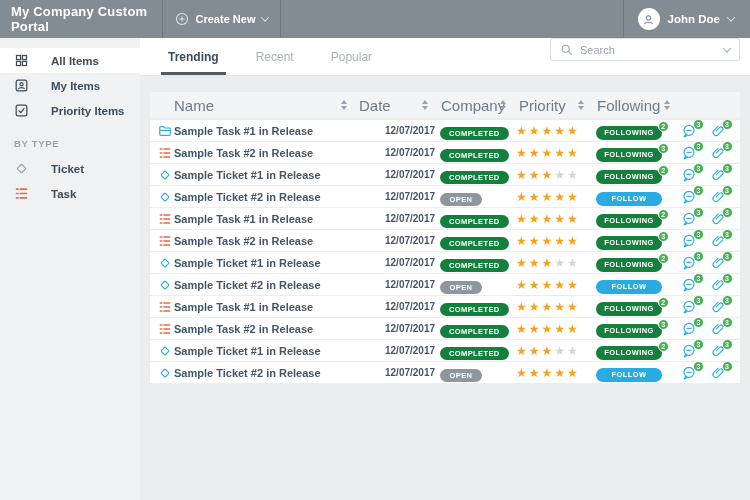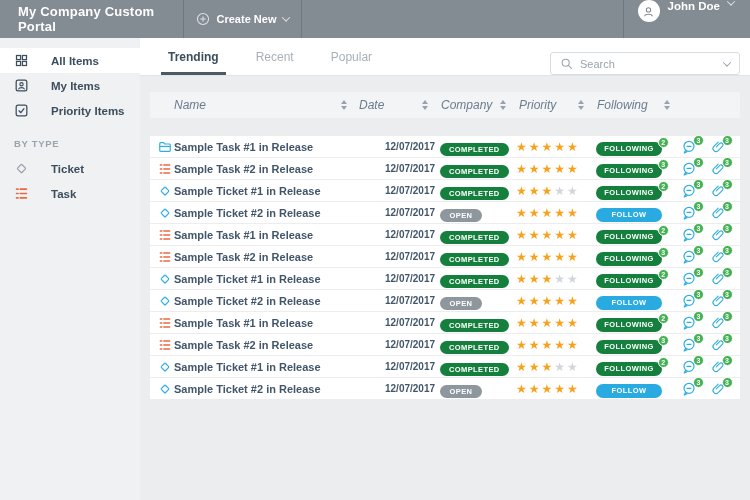--- a/index.html
+++ b/index.html
@@ -3,52 +3,52 @@
 <meta charset="utf-8">
 <style>
   * { box-sizing: border-box; margin: 0; padding: 0; }
   html,body { width:750px; height:500px; overflow:hidden; }
   body { font-family:"Liberation Sans", sans-serif; background:#ebedef; }
 
   .app { width:750px; height:500px; display:flex; flex-direction:column; }
 
   
   .topbar { flex:0 0 38px; background:#838b93; display:flex; align-items:stretch; color:#fff; }
-  .brand { width:184px; display:flex; align-items:center; padding-left:18px; font-size:13px; font-weight:bold; border-right:1px solid rgba(55,60,66,.25); letter-spacing:.2px; }
+  .brand { width:163px; display:flex; align-items:center; padding-left:11px; font-size:13px; font-weight:bold; border-right:1px solid rgba(55,60,66,.25); letter-spacing:.2px; }
   .create-new { width:118px; display:flex; align-items:center; justify-content:center; gap:7px; border-right:1px solid rgba(55,60,66,.25); font-size:11px; font-weight:600; cursor:pointer; }
-  .user { margin-left:auto; display:flex; align-items:flex-start; gap:8px; padding:0 16px 0 14px; border-left:1px solid rgba(55,60,66,.25); font-size:11.5px; font-weight:600; cursor:pointer; }
+  .user { margin-left:auto; display:flex; align-items:center; gap:8px; padding:0 16px 0 14px; border-left:1px solid rgba(55,60,66,.25); font-size:11.5px; font-weight:600; cursor:pointer; }
   .avatar { width:22px; height:22px; border-radius:50%; background:#fff; display:flex; align-items:center; justify-content:center; }
   .chev { width:6px; height:6px; border-right:1.5px solid #dfe3e6; border-bottom:1.5px solid #dfe3e6; transform:rotate(45deg) translate(-1px,-1px); display:inline-block; }
   .chev.dark { border-color:#9aa4ad; }
 
   
   .page-body { flex:1; display:flex; min-height:0; }
 
   
   .sidebar { flex:0 0 140px; background:#f0f1f3; padding-top:10px; }
   .side-item { height:25px; display:flex; align-items:center; gap:22px; padding-left:14px; font-size:11.5px; font-weight:600; color:#3c4d5c; cursor:pointer; }
   .side-item.active { background:#fff; }
   .side-item svg { flex:0 0 auto; }
   .side-section { font-size:9.5px; color:#9ba4ac; letter-spacing:.7px; margin:15px 0 7px 14px; font-weight:600; }
 
   
   .main { flex:1; display:flex; flex-direction:column; min-width:0; background:#ebedef; }
-  .tabbar { flex:0 0 37px; background:#fff; border-bottom:1px solid #e2e5e8; display:flex; align-items:flex-end; padding-left:28px; }
+  .tabbar { flex:0 0 37px; background:#fff; border-bottom:1px solid #e2e5e8; display:flex; align-items:flex-start; padding-left:28px; }
   .tab { font-size:12px; color:#a8b0b7; margin-right:37px; height:37px; display:flex; align-items:center; position:relative; cursor:pointer; }
   .tab.active { color:#3c4d5c; font-weight:700; }
   .tab.active::after { content:""; position:absolute; left:-7px; right:-7px; bottom:0; height:3px; background:#4d5965; }
   .search { margin-left:auto; margin-right:10px; width:190px; height:23px; border:1px solid #d8dde1; border-radius:3px; display:flex; align-items:center; gap:7px; padding:0 9px; background:#fff; }
   .search input { border:none; outline:none; flex:1; font-size:11px; color:#42566b; background:transparent; min-width:0; font-family:"Liberation Sans",sans-serif; }
   .search input::placeholder { color:#9aa4ad; }
 
   .content { padding:16px 10px 0; flex:1; }
 
   
   .tgrid { display:grid; grid-template-columns:18px minmax(0,1fr) 16px 64px 18px 60px 18px 60px 18px 70px 14px 30px 28px; align-items:center; padding:0 8px 0 6px; }
-  .thead { background:#f3f4f6; height:26px; margin-bottom:18px; color:#6b7c8c; font-size:12px;font-style:italic; }
+  .thead { background:#f3f4f6; height:26px; margin-bottom:2px; color:#6b7c8c; font-size:15px; }
   .hlabel { white-space:nowrap; }
   .hlabel.pad { padding-left:7px; }
   .trow { background:#fff; height:21px; margin-bottom:1px; }
 
   .sort { display:inline-flex; flex-direction:column; align-items:center; gap:2px; cursor:pointer; justify-self:center; }
   .sort i { display:block; width:0; height:0; border-left:3.5px solid transparent; border-right:3.5px solid transparent; }
   .sort i.up { border-bottom:4px solid #97a3ae; }
   .sort i.dn { border-top:4px solid #97a3ae; }
 
   .type-cell { display:flex; justify-content:center; }

